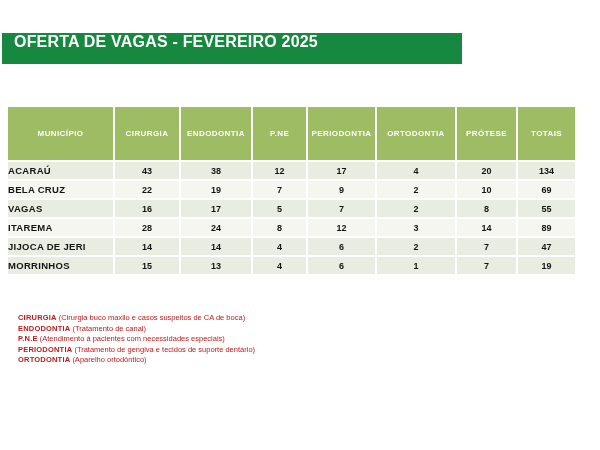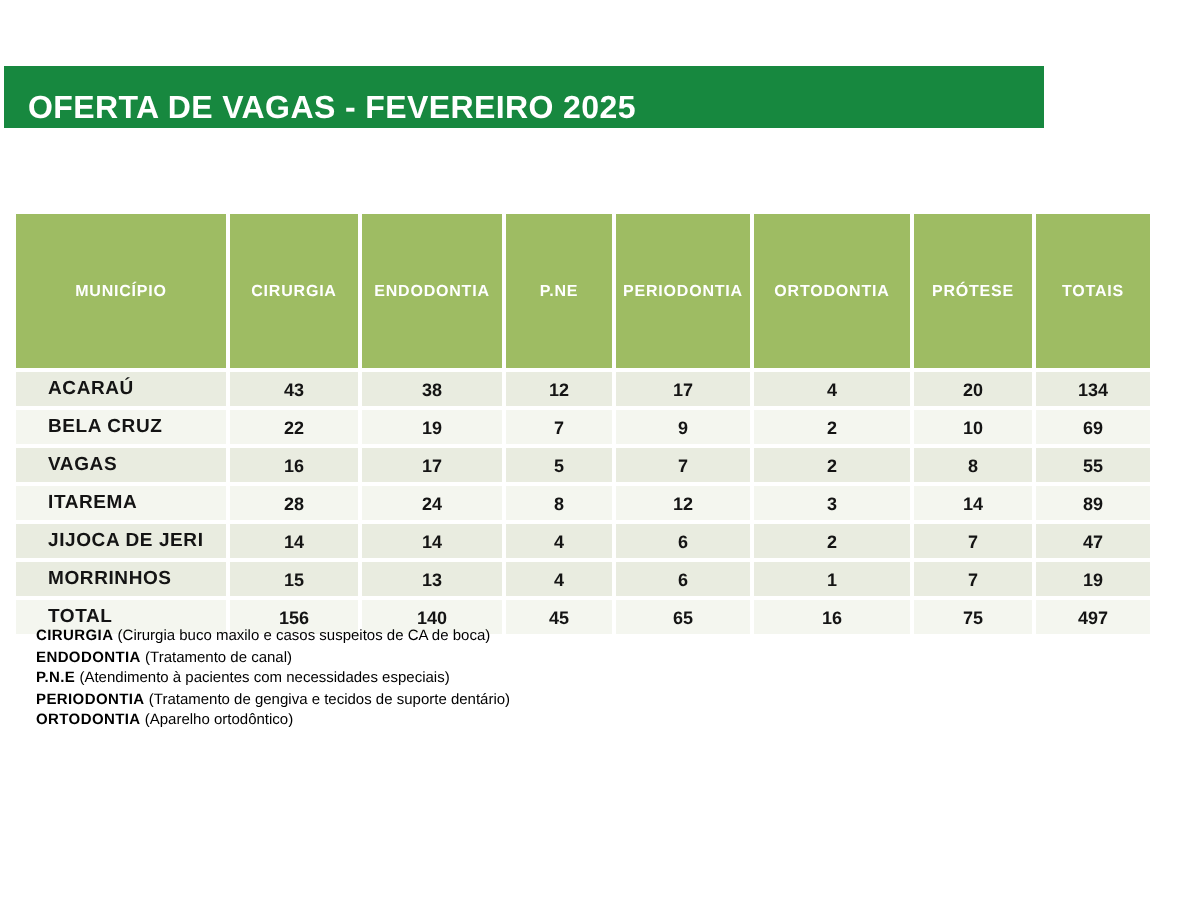--- a/index.html
+++ b/index.html
@@ -8,25 +8,25 @@
     width: 600px;
     height: 450px;
     background: #ffffff;
     overflow: hidden;
     font-family: "Liberation Sans", sans-serif;
   }
   .banner {
     position: absolute;
     left: 2px;
     top: 33px;
-    width: 520px;
+    width: 460px;
     height: 31px;
     background: var(--banner-green, #17883F);
     display: flex;
-    align-items: flex-end;
+    align-items: flex-start;
   }
   .banner-title {
     color: #ffffff;
     font-weight: bold;
     font-size: 16px;
     padding-left: 12px;
     letter-spacing: 0.2px;
     white-space: nowrap;
   }
   table.vagas {
@@ -41,50 +41,50 @@
   table.vagas th {
     background: var(--header-green, #9EBC63);
     color: #ffffff;
     font-size: 8px;
     font-weight: bold;
     height: 45px;
     text-align: center;
     vertical-align: middle;
     letter-spacing: 0.4px;
     border-right: 2px solid #ffffff;
-    padding: 16px 1px;
+    padding: 4px 1px;
     overflow: hidden;
   }
   table.vagas th:last-child { border-right: none; }
   table.vagas td {
     font-size: 9px;
     font-weight: bold;
     color: #141414;
     height: 17px;
     text-align: center;
     vertical-align: middle;
     border-right: 2px solid #ffffff;
     border-top: 2px solid #ffffff;
     padding: 0;
     overflow: hidden;
   }
   table.vagas td:last-child { border-right: none; }
   table.vagas td.muni {
     text-align: left;
-    padding-left: 16px;
+    padding-left: 0;
     font-size: 9.5px;
     letter-spacing: 0.3px;
   }
   tr.dark td  { background: var(--row-dark, #E9ECE0); }
   tr.light td { background: var(--row-light, #F4F6EF); }
   .footnotes {
     position: absolute;
     left: 18px;
     top: 313px;
-    color: #000000;
+    color: #b91c1c;
   }
   .footnote-line {
     font-size: 7.5px;
     line-height: 10.5px;
     white-space: nowrap;
   }
   .footnote-line .fn-label { font-weight: bold; letter-spacing: 0.2px; }
   .footnote-line .fn-desc  { font-weight: normal; }
 </style>
 </head>
@@ -173,30 +173,20 @@
         <tr class="dark">
           <td class="muni">MORRINHOS</td>
           <td>15</td>
           <td>13</td>
           <td>4</td>
           <td>6</td>
           <td>1</td>
           <td>7</td>
           <td>19</td>
         </tr>
-        <tr class="light">
-          <td class="muni">TOTAL</td>
-          <td>156</td>
-          <td>140</td>
-          <td>45</td>
-          <td>65</td>
-          <td>16</td>
-          <td>75</td>
-          <td>497</td>
-        </tr>
       </tbody>
   </table>
 
   <div class="footnotes">
     <div class="footnote-line">
       <span class="fn-label">CIRURGIA</span>
       <span class="fn-desc">(Cirurgia buco maxilo e casos suspeitos de CA de boca)</span>
     </div>
     <div class="footnote-line">
       <span class="fn-label">ENDODONTIA</span>

